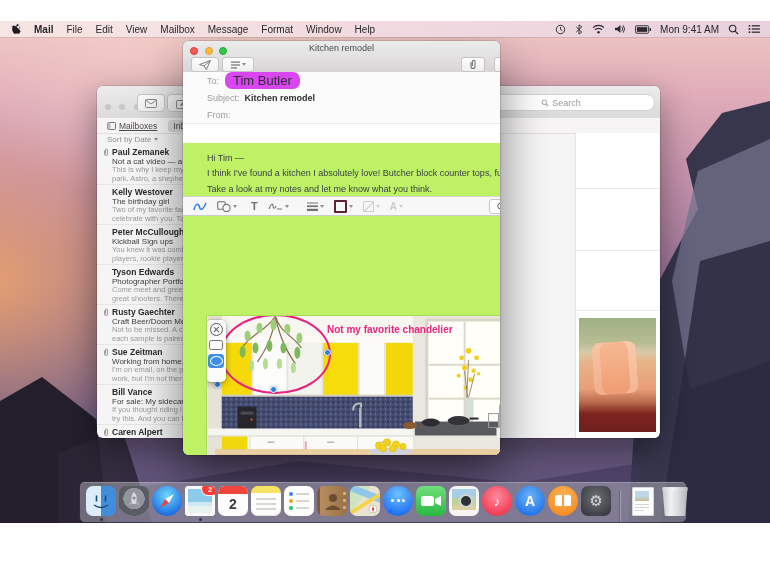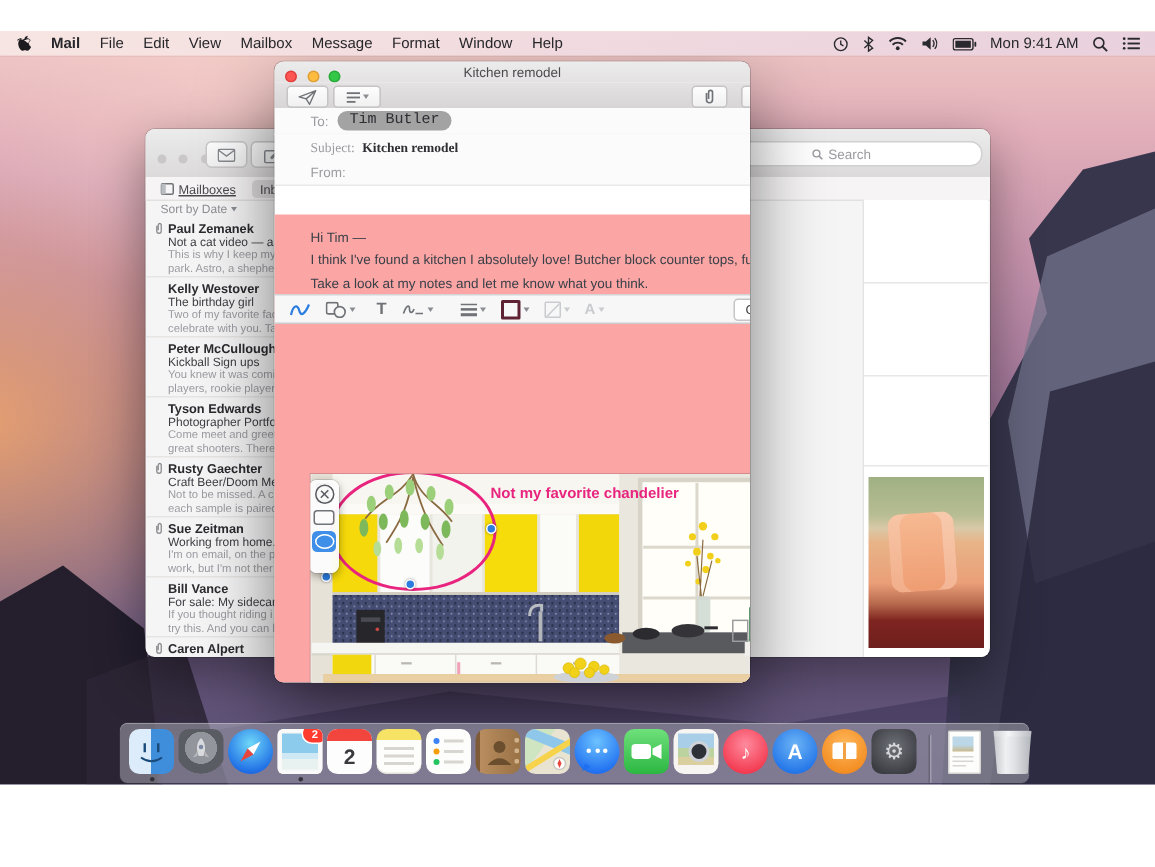--- a/index.html
+++ b/index.html
@@ -58,29 +58,29 @@
   .cp-title{position:absolute;left:0;top:0;width:100%;height:14px;background:linear-gradient(#ececec,#e4e2e2);
     text-align:center;font-size:9px;color:#4a4a4e;line-height:15px;}
   .cp-dots{position:absolute;left:7px;top:4px;}
   .cp-toolbar{position:absolute;left:0;top:14px;width:100%;height:17px;background:linear-gradient(#e4e2e2,#d7d5d5);
     border-bottom:1px solid #bdbbbb;}
   .cp-btn{position:absolute;top:2px;height:13px;border-radius:3px;background:linear-gradient(#fdfdfd,#f0f0f0);
     border:1px solid #c6c4c4;display:flex;align-items:center;justify-content:center;gap:2px;}
   .crow{position:absolute;left:0;width:100%;background:#fbfbfb;border-bottom:1px solid #e9e9eb;
     display:flex;align-items:center;font-size:9px;}
   .flabel{color:#9b9ba1;margin-left:24px;}
-  .token{background:#a3a3a3;border-radius:7px;padding:1px 8px;margin-left:6px;font-size:10px;color:#2e2e33;font-family:Liberation Mono, monospace;}
+  .token{background:#d946ef;border-radius:7px;padding:1px 8px;margin-left:6px;font-size:13px;color:#2e2e33;}
   .fval{color:#2e2e33;font-weight:bold;margin-left:5px;}
   .szval{color:#8e8e93;margin-left:5px;}
   .dropdown{position:absolute;left:320px;width:52px;height:13px;border:1px solid #c9c7c7;border-radius:3px;background:#fff;
     display:flex;align-items:center;font-size:8.5px;color:#2e2e33;padding-left:5px;}
   .steppers{margin-left:auto;width:11px;height:100%;background:#fff;border-left:1px solid #e0e0e0;display:flex;flex-direction:column;align-items:center;justify-content:center;gap:1px;}
   .tri-u{width:0;height:0;border-left:2.5px solid transparent;border-right:2.5px solid transparent;border-bottom:3px solid #777;}
   .tri-d{width:0;height:0;border-left:2.5px solid transparent;border-right:2.5px solid transparent;border-top:3px solid #777;}
-  .cp-body{position:absolute;left:0;top:102px;width:100%;height:312px;background:#fca5a5;text-decoration:underline;}
+  .cp-body{position:absolute;left:0;top:102px;width:100%;height:312px;background:#bef264;text-decoration:underline;}
   .bline{position:absolute;left:24px;font-size:9px;color:#3a4048;white-space:nowrap;}
   
   .mkbar{position:absolute;left:0;top:53px;width:100%;height:18px;background:#f7f7f8;
     border-top:1px solid #d4d4d6;border-bottom:1px solid #cccccf;display:flex;align-items:center;}
   .mk{display:flex;align-items:center;gap:2px;margin-left:10px;}
   .car{width:0;height:0;border-left:2.5px solid transparent;border-right:2.5px solid transparent;border-top:3px solid #8a8d92;}
   .car.dis{border-top-color:#c9cbce;}
   .mkbtn{height:13px;border-radius:3px;background:#fff;border:1px solid #c6c6c8;color:#3c3c40;
     font-size:8.5px;display:flex;align-items:center;padding:0 7px;}
   .swatch{width:9px;height:9px;border:2.5px solid #5e2233;border-radius:1px;}
@@ -377,21 +377,21 @@
               <rect x="2" y="4.5" width="5" height="1" fill="#6f7276"></rect>
               <rect x="2" y="6.5" width="3.5" height="1" fill="#6f7276"></rect>
             </svg>
         </div>
       </div>
 
       <div class="crow" style="top:31px;height:17px;">
         <span class="flabel">To:</span>
         <span class="token">Tim Butler</span>
       </div>
-      <div class="crow" style="top:48px;height:17px;font-family:Liberation Serif, serif;">
+      <div class="crow" style="top:48px;height:17px;">
         <span class="flabel">Subject:</span>
         <span class="fval">Kitchen remodel</span>
       </div>
       <div class="crow" style="top:65px;height:17px;">
         <span class="flabel">From:</span>
       </div>
 
       <div class="cp-body">
         <div class="bline" style="top:10px;">Hi Tim —</div>
         <div class="bline" style="top:25px;">I think I've found a kitchen I absolutely love! Butcher block counter tops, funky retro vibe - it has it all.</div>

